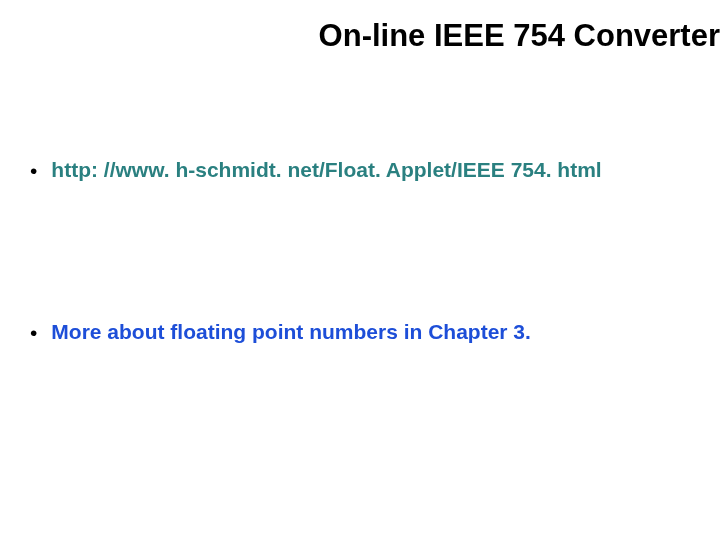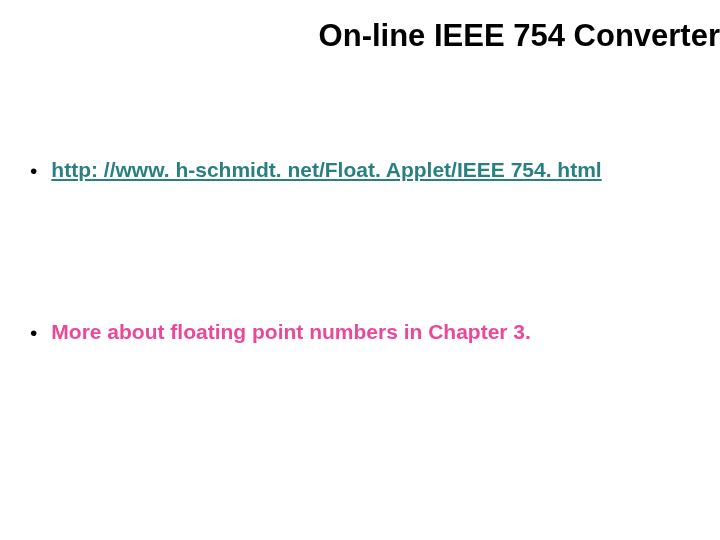--- a/index.html
+++ b/index.html
@@ -43,27 +43,26 @@
     .bullet-dot {
       font-size: 21px;
       line-height: 1.2;
       color: #000000;
       flex-shrink: 0;
     }
     .link-text {
       font-size: 21px;
       font-weight: bold;
       color: #2a8080;
-      text-decoration: underline;
       cursor: pointer;
     }
     .plain-text {
       font-size: 21px;
       font-weight: bold;
-      color: #ec4899;
+      color: #1d4ed8;
     }
   </style>
 </head>
 <body>
 
 <div class="title">On-line IEEE 754 Converter</div>
 
 <ul class="bullet-list first">
   <li class="bullet-item">
     <span class="bullet-dot">•</span>

